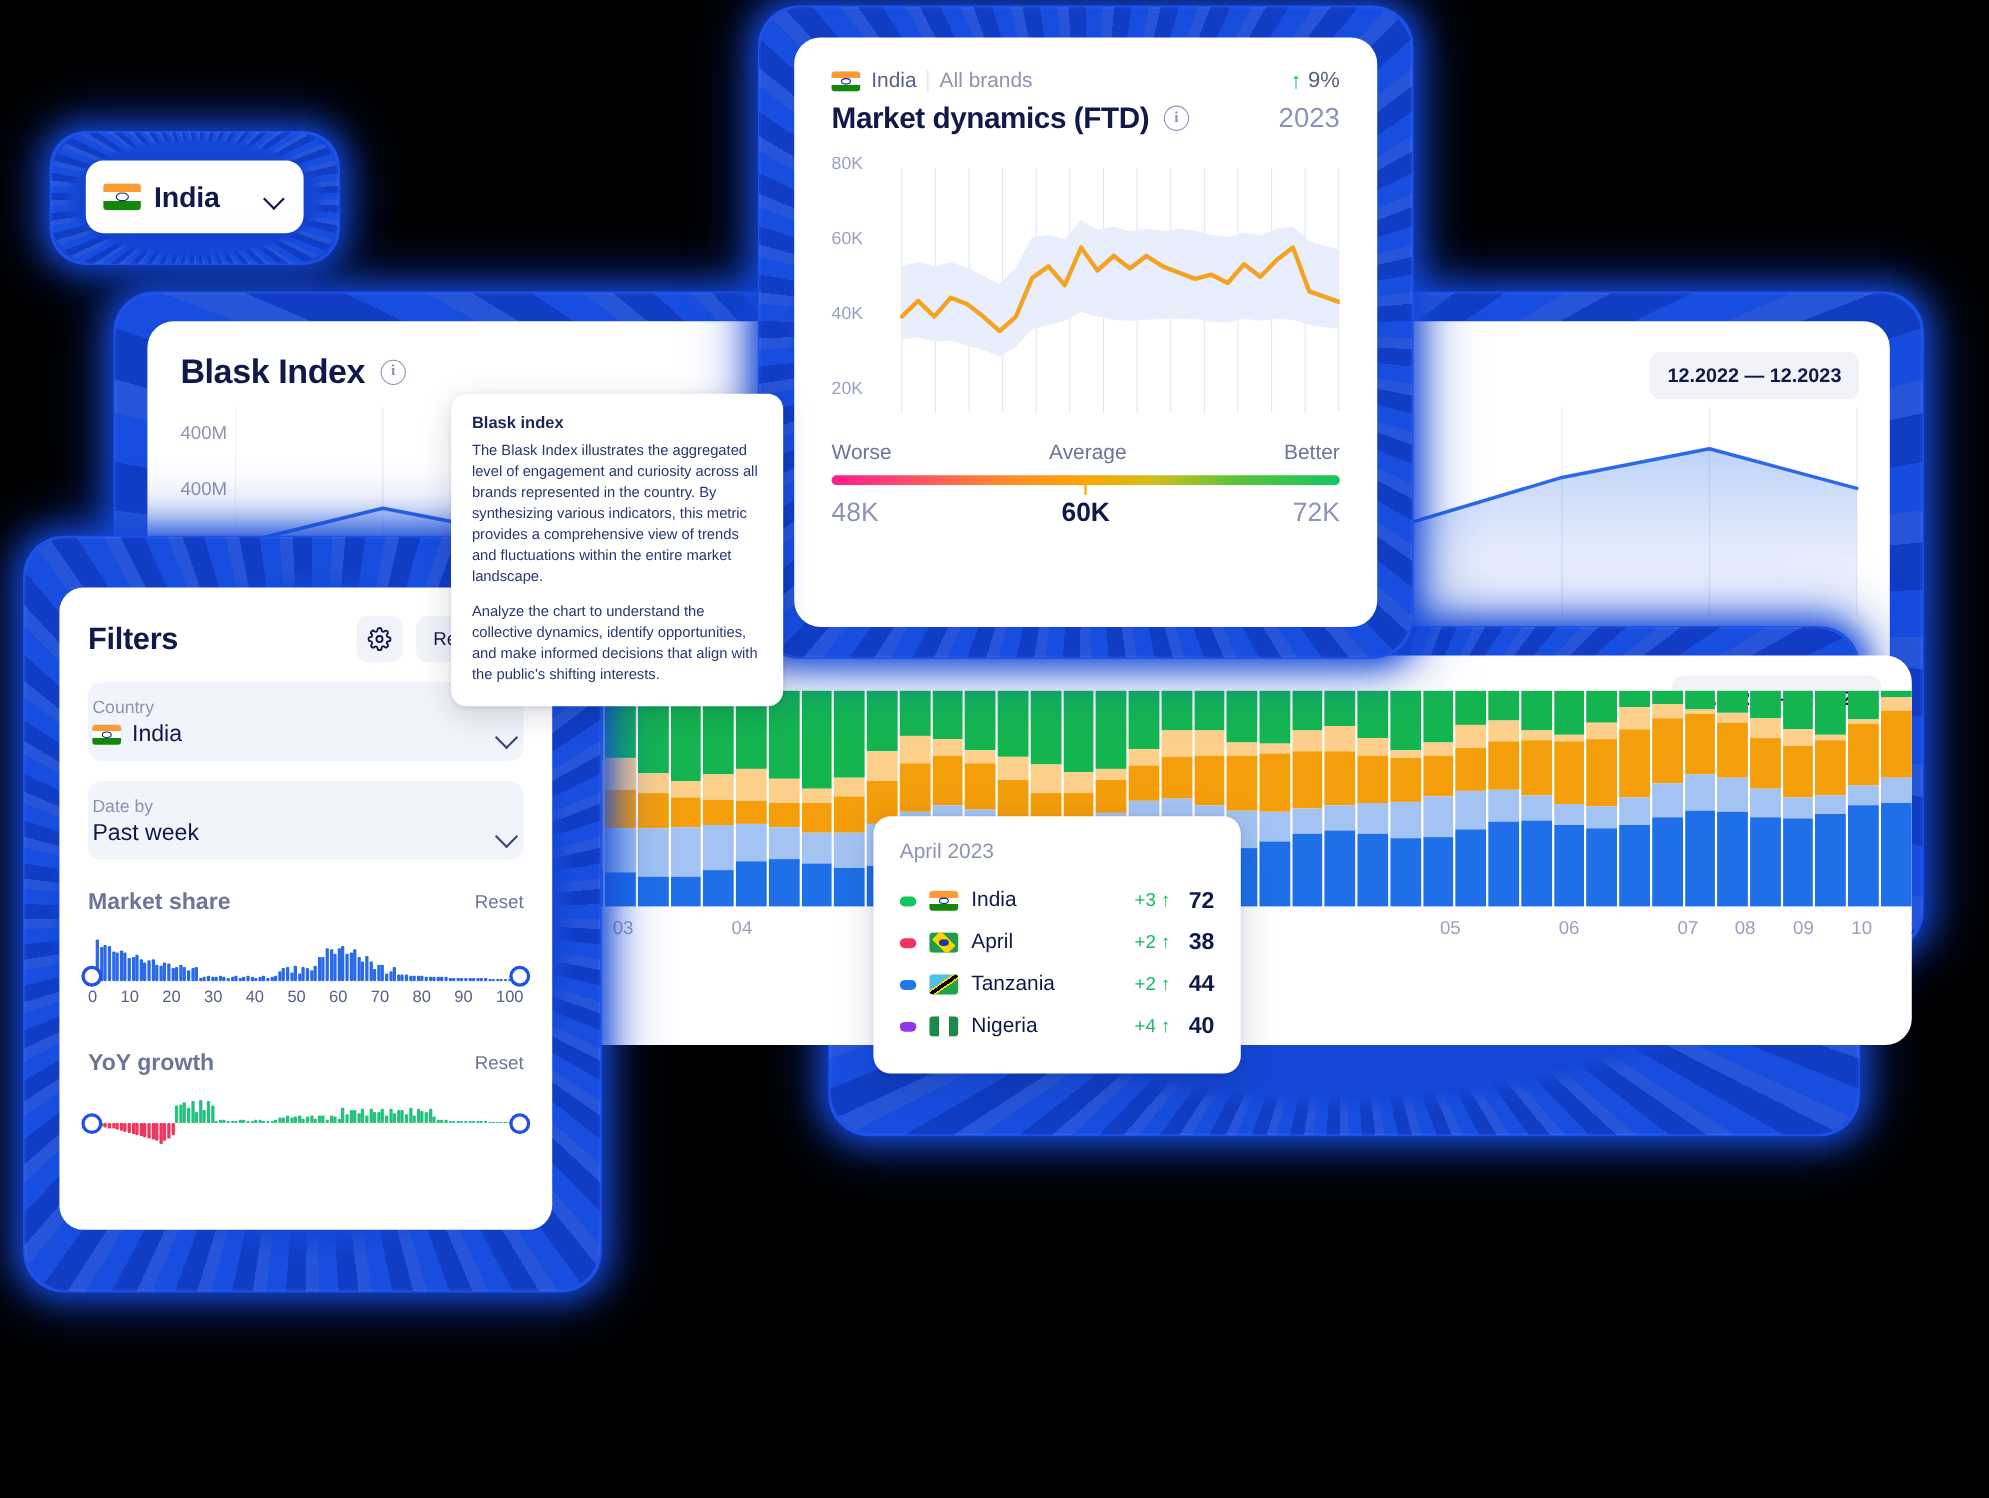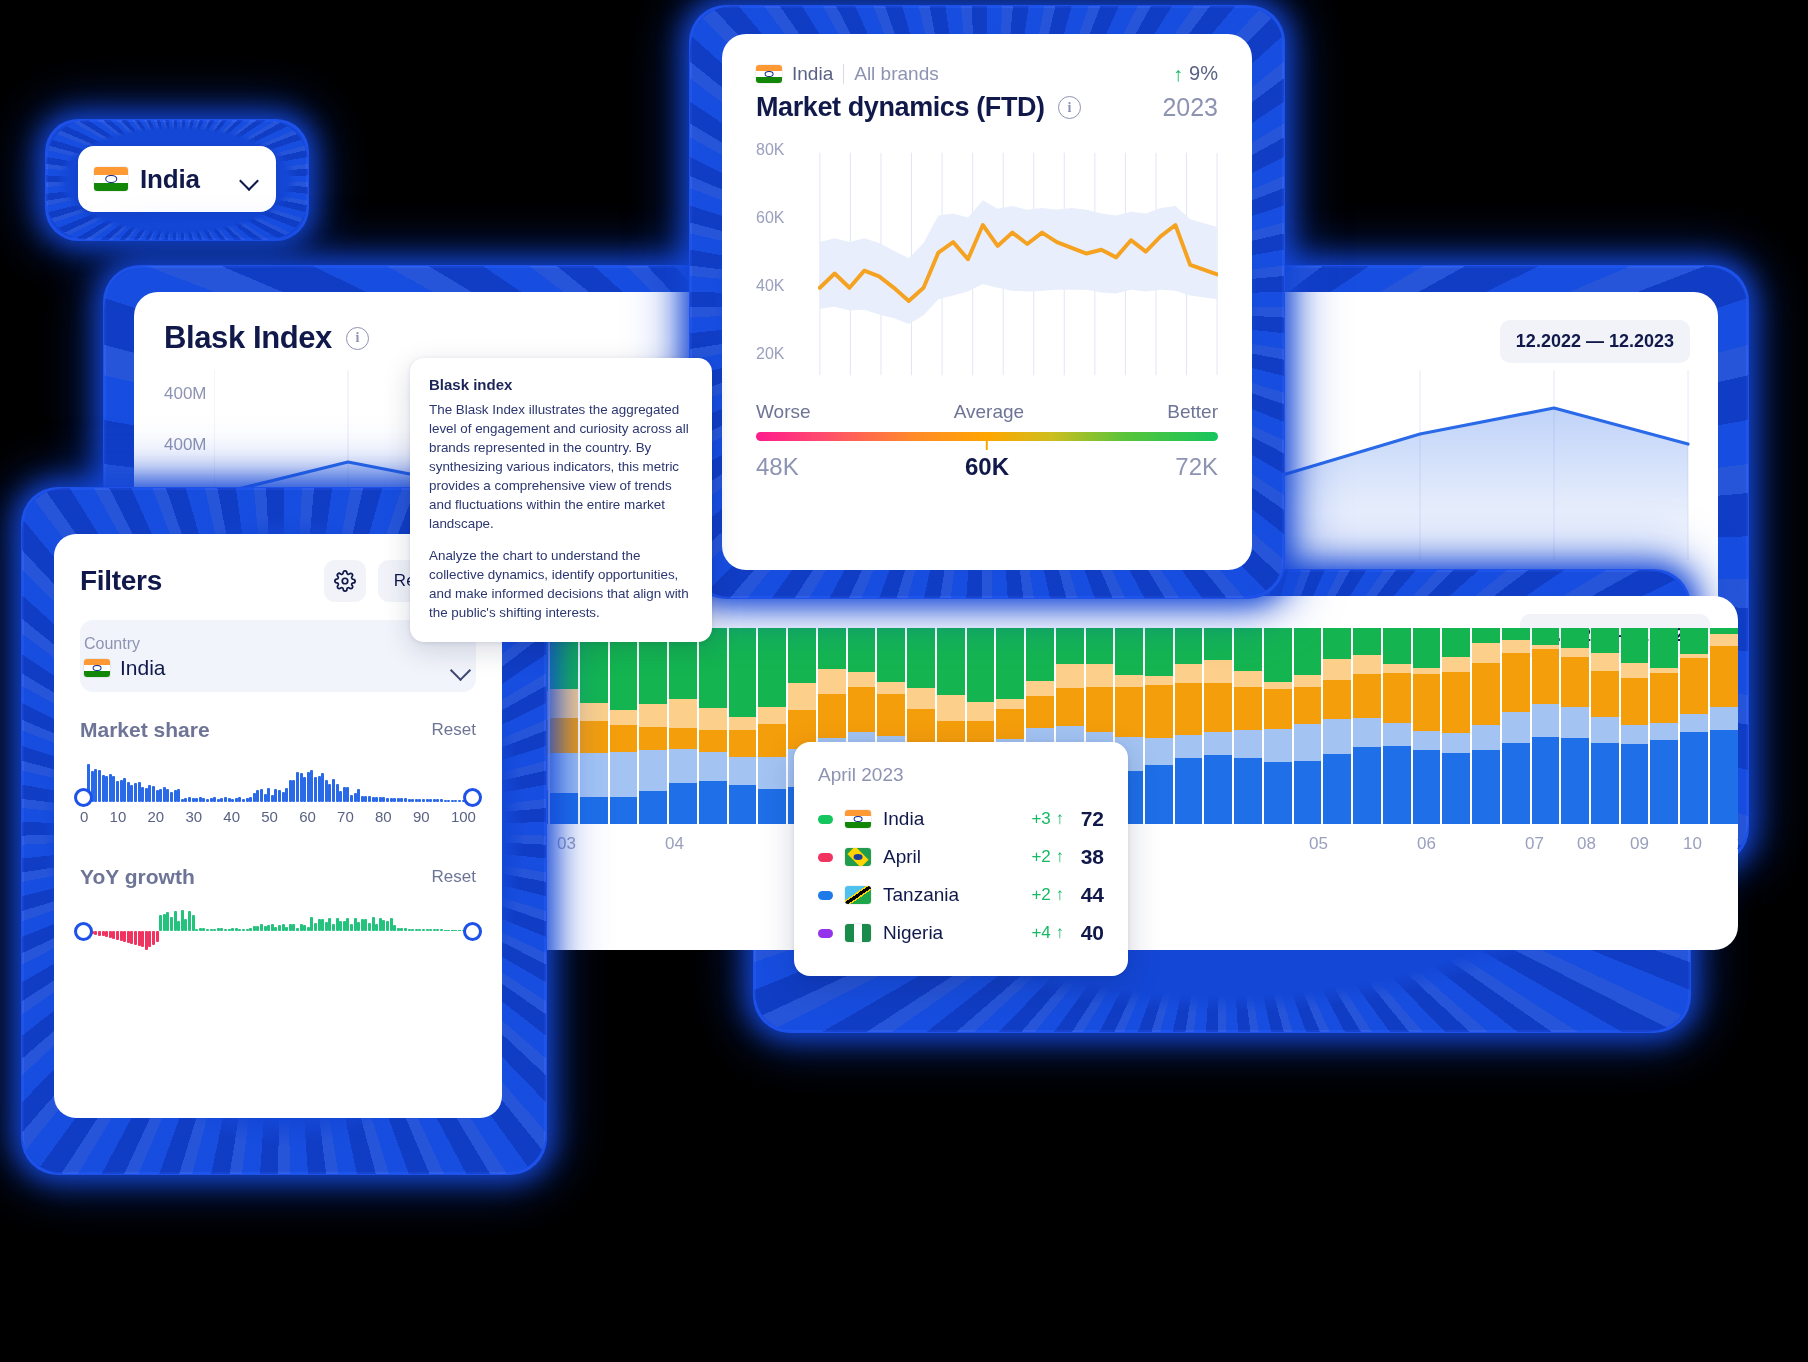--- a/index.html
+++ b/index.html
@@ -801,20 +801,27 @@
         <span class="val">
           <span class="flag flag-in" style="width:26px;height:18px;">
               <span class="chakra"></span>
             </span>
           <span>India</span>
         </span>
       </div>
       <span class="f-chev"></span>
     </div>
 
+    <div class="f-field">
+      <div class="col">
+        <span class="cap">Date by</span>
+        <span class="val">Past week</span>
+      </div>
+      <span class="f-chev"></span>
+    </div>
 
     <div class="sec-head">
       <span class="sec-title">Market share</span>
       <span class="sec-reset">Reset</span>
     </div>
     <div class="hist" id="hist-ms">
         <div class="hbar" style="left: 0px; height: 4.8px;"></div>
         <div class="hbar" style="left: 3.6px; height: 4.8px;"></div>
         <div class="hbar" style="left: 7.2px; height: 38px;"></div>
         <div class="hbar" style="left: 10.8px; height: 31.378px;"></div>

